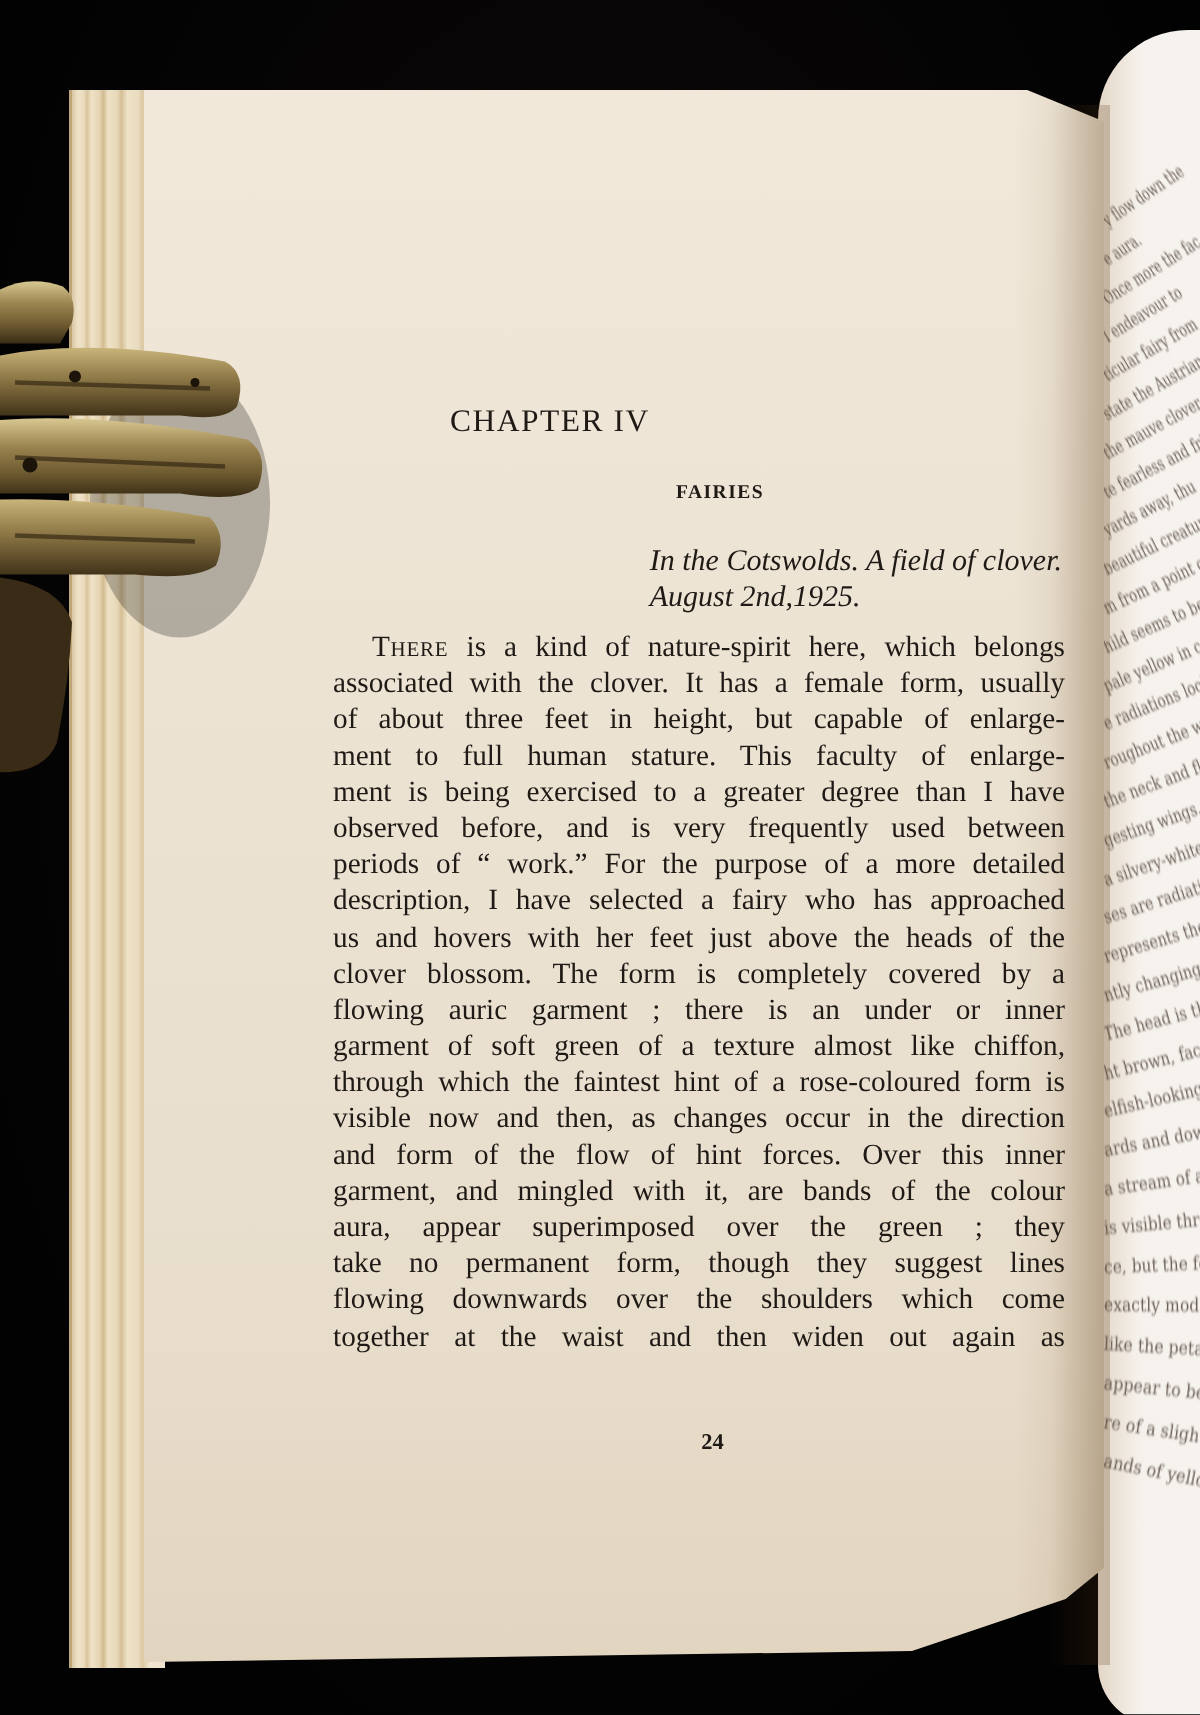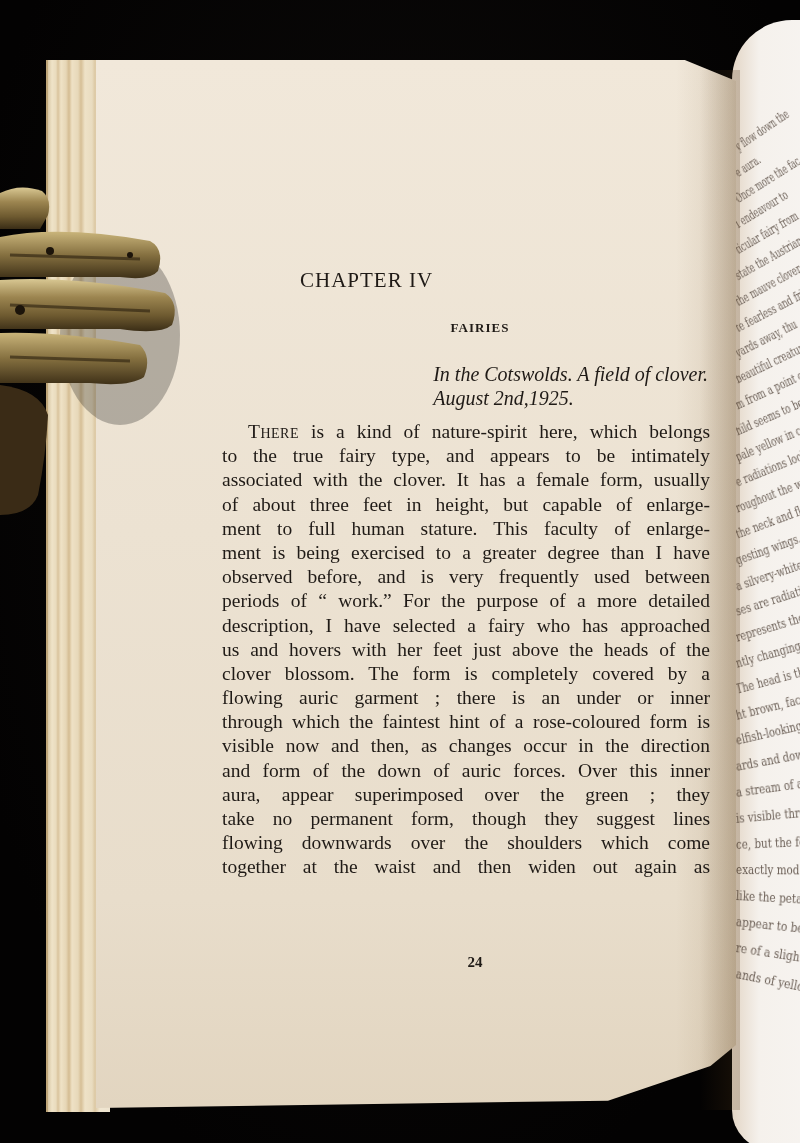--- a/index.html
+++ b/index.html
@@ -218,34 +218,35 @@
   <div class="text chapter">CHAPTER IV</div>
   <div class="text subtitle">FAIRIES</div>
 
   <div class="text epigraph">
     <div>In the Cotswolds.  A field of clover.</div>
     <div>August 2nd,1925.</div>
   </div>
 
   <div class="text body-text" id="body-text">
     <div class="line first"><span class="smallcaps">There</span><span> is a kind of nature-spirit here, which belongs</span></div>
-  <div class="line">to the true fairy type, and appears to be intimately</div>
       <div class="line">associated with the clover.  It has a female form, usually</div>
       <div class="line">of about three feet in height, but capable of enlarge-</div>
       <div class="line">ment to full human stature.  This faculty of enlarge-</div>
       <div class="line">ment is being exercised to a greater degree than I have</div>
       <div class="line">observed before, and is very frequently used between</div>
       <div class="line">periods of “ work.”  For the purpose of a more detailed</div>
       <div class="line">description, I have selected a fairy who has approached</div>
       <div class="line">us and hovers with her feet just above the heads of the</div>
       <div class="line">clover blossom.  The form is completely covered by a</div>
       <div class="line">flowing auric garment ;  there is an under or inner</div>
+      <div class="line">garment of soft green of a texture almost like chiffon,</div>
       <div class="line">through which the faintest hint of a rose-coloured form is</div>
       <div class="line">visible now and then, as changes occur in the direction</div>
-      <div class="line">and form of the down of auric forces.  Over this inner</div>
+      <div class="line">and form of the flow of hint forces.  Over this inner</div>
+      <div class="line">garment, and mingled with it, are bands of the colour</div>
       <div class="line">aura, appear superimposed over the green ; they</div>
       <div class="line">take no permanent form, though they suggest lines</div>
       <div class="line">flowing downwards over the shoulders which come</div>
       <div class="line" style="text-align-last: justify;">together at the waist and then widen out again as</div>
     </div>
 
   <div class="text page-number">24</div>
 </div>
 
 </body></html>

